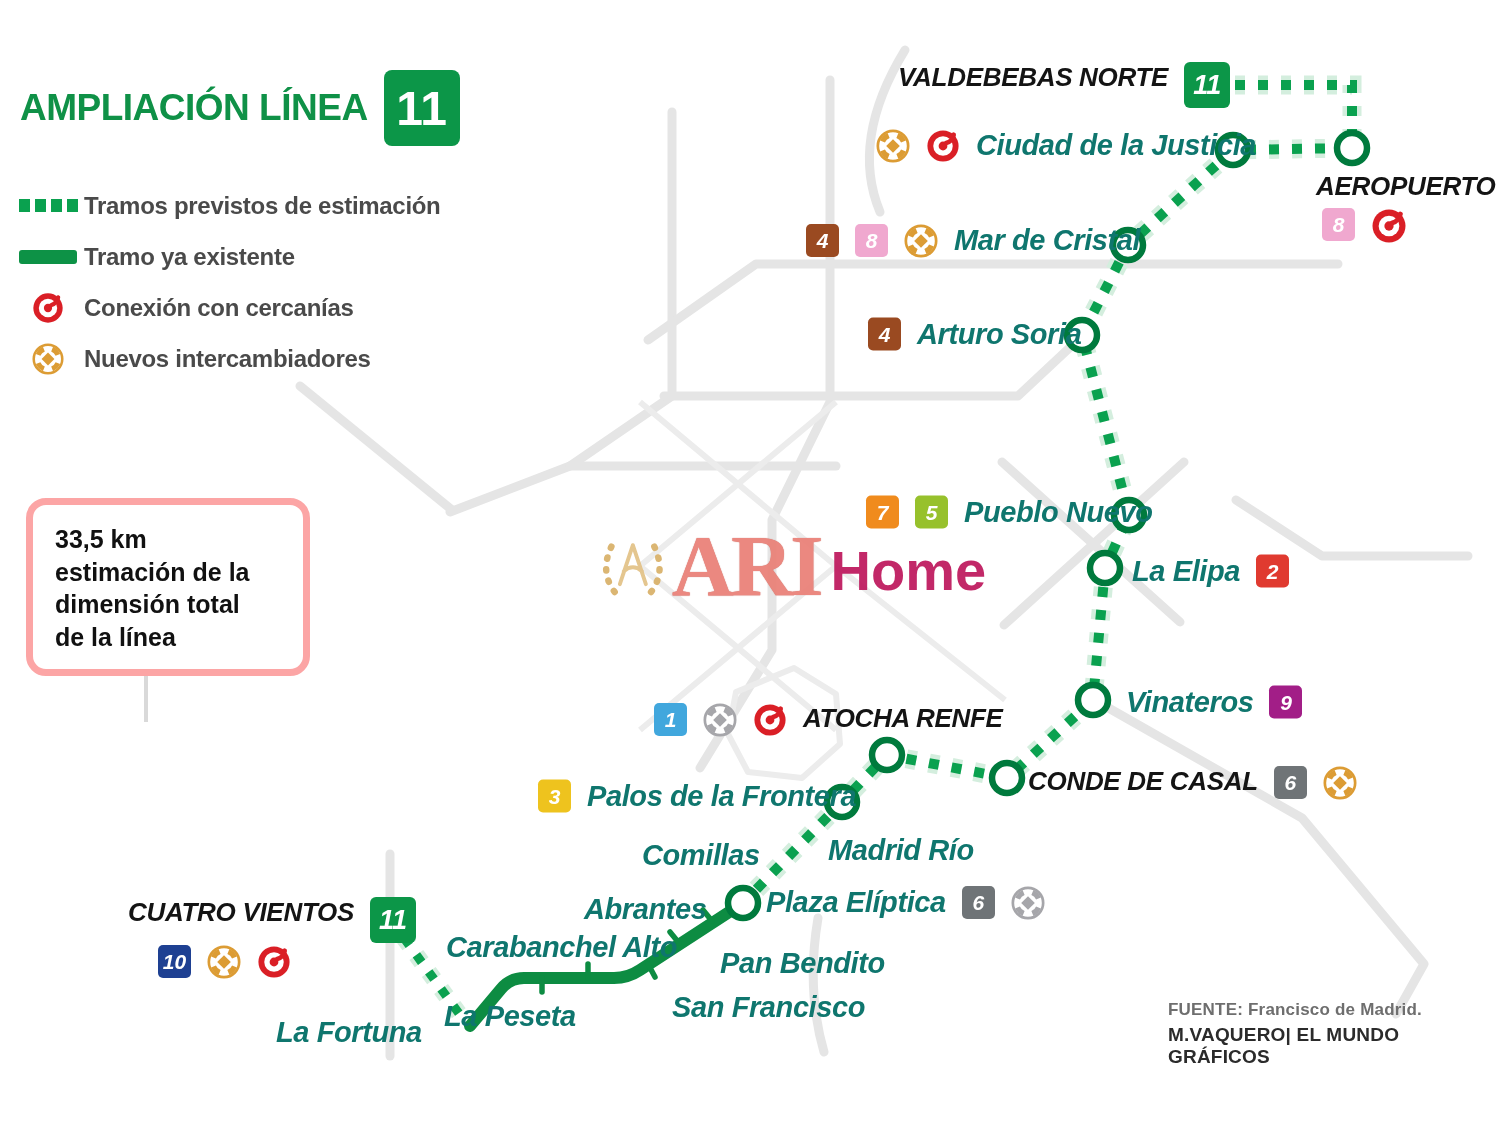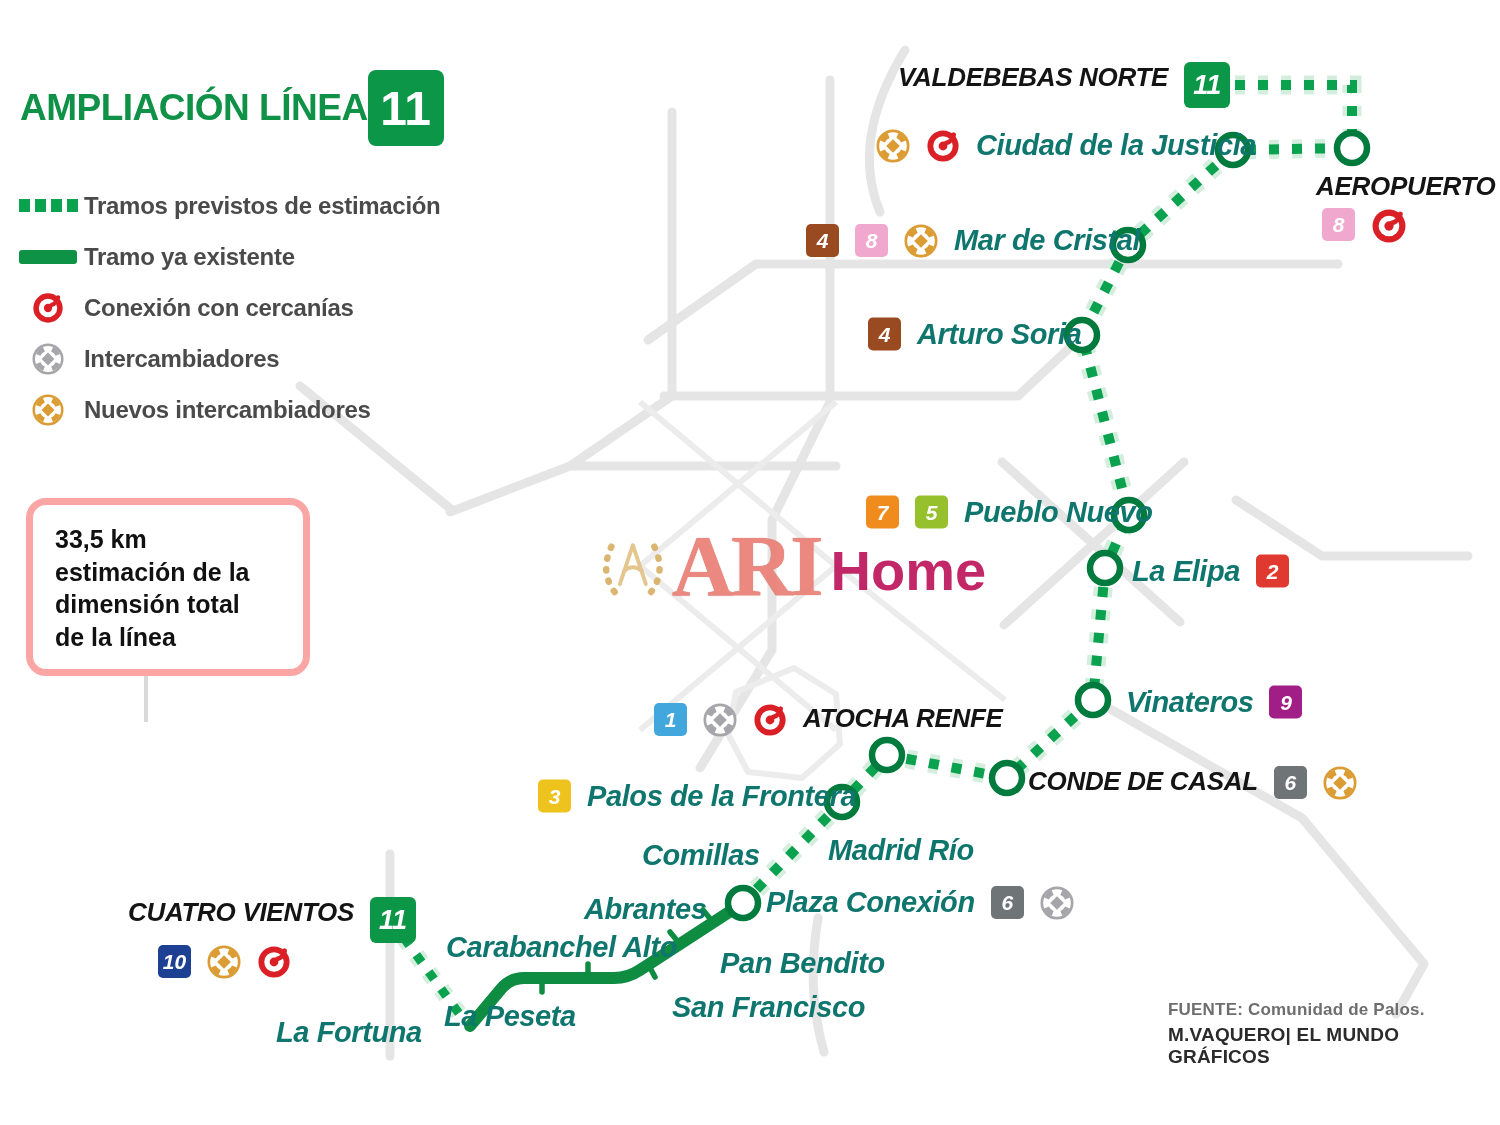--- a/index.html
+++ b/index.html
@@ -1,21 +1,21 @@
 <!DOCTYPE html>
 <html><head>
 <meta charset="utf-8">
 <style>
   html,body{margin:0;padding:0;background:#fff;}
   .canvas{position:relative;width:1500px;height:1125px;background:#fff;overflow:hidden;
           font-family:"Liberation Sans","DejaVu Sans",sans-serif;}
   svg.map{position:absolute;left:0;top:0;}
 
   
-  .title-wrap{position:absolute;left:20px;top:70px;display:flex;align-items:center;}
+  .title-wrap{position:absolute;left:20px;top:70px;display:flex;align-items:center;gap:16px;}
   .title-text{font-size:37px;font-weight:800;color:#0f9147;letter-spacing:-.5px;}
   .badge{display:flex;align-items:center;justify-content:center;color:#fff;font-weight:800;
          border-radius:5px;box-sizing:border-box;}
   .badge-title{width:76px;height:76px;font-size:48px;border-radius:8px;}
   .badge-map11{width:46px;height:46px;font-size:27px;border-radius:6px;}
   .badge-sm{width:33px;height:33px;font-size:21px;flex:0 0 auto;}
 
   
   .legend{position:absolute;left:12px;top:180px;}
   .legend-row{display:flex;align-items:center;height:51px;}
@@ -158,28 +158,20 @@
     <div class="legend-row">
       <span class="legend-swatch">
           <svg class="icon" width="32" height="32">
             <use href="#icon-cercanias"></use>
           </svg>
         </span>
       <span class="legend-label">Conexión con cercanías</span>
     </div>
     <div class="legend-row">
       <span class="legend-swatch">
-          <svg class="icon ic-gray" width="32" height="32">
-            <use href="#icon-interchange"></use>
-          </svg>
-        </span>
-      <span class="legend-label">Intercambiadores</span>
-    </div>
-    <div class="legend-row">
-      <span class="legend-swatch">
           <svg class="icon ic-orange" width="32" height="32">
             <use href="#icon-interchange"></use>
           </svg>
         </span>
       <span class="legend-label">Nuevos intercambiadores</span>
     </div>
   </div>
 
   <div class="info-box">
     <div>33,5 km</div>
@@ -269,21 +261,21 @@
 
   <div class="st" style="left:828px;top:850px">
     <span class="name">Madrid Río</span>
   </div>
 
   <div class="st" style="left:642px;top:855px">
     <span class="name">Comillas</span>
   </div>
 
   <div class="st" style="left:766px;top:903px">
-    <span class="name">Plaza Conexión</span>
+    <span class="name">Plaza Elíptica</span>
     <span class="badge badge-sm" style="background-color: rgb(111, 116, 119);">6</span>
     <svg class="icon ic-gray" width="34" height="34">
         <use href="#icon-interchange"></use>
       </svg>
   </div>
 
   <div class="st" style="left:584px;top:909px">
     <span class="name">Abrantes</span>
   </div>
 
@@ -327,17 +319,17 @@
         <path d="M 16 50 Q 4 34 14 14" stroke-dasharray="1 8"></path>
         <path d="M 44 50 Q 56 34 46 14" stroke-dasharray="1 8"></path>
       </g>
       <path d="M 30 14 L 40 44 M 30 14 L 20 44 M 23 34 Q 30 28 37 34" fill="none" stroke="#e3c287" stroke-width="3" stroke-linecap="round"></path>
     </svg>
     <span class="wm-ari">ARI</span>
     <span class="wm-home">Home</span>
   </div>
 
   <div class="source">
-    <div class="source-l1">FUENTE: Comunidad de Palos.</div>
+    <div class="source-l1">FUENTE: Francisco de Madrid.</div>
     <div class="source-l2">M.VAQUERO| EL MUNDO GRÁFICOS</div>
   </div>
 
 </div>
 
 </body></html>

